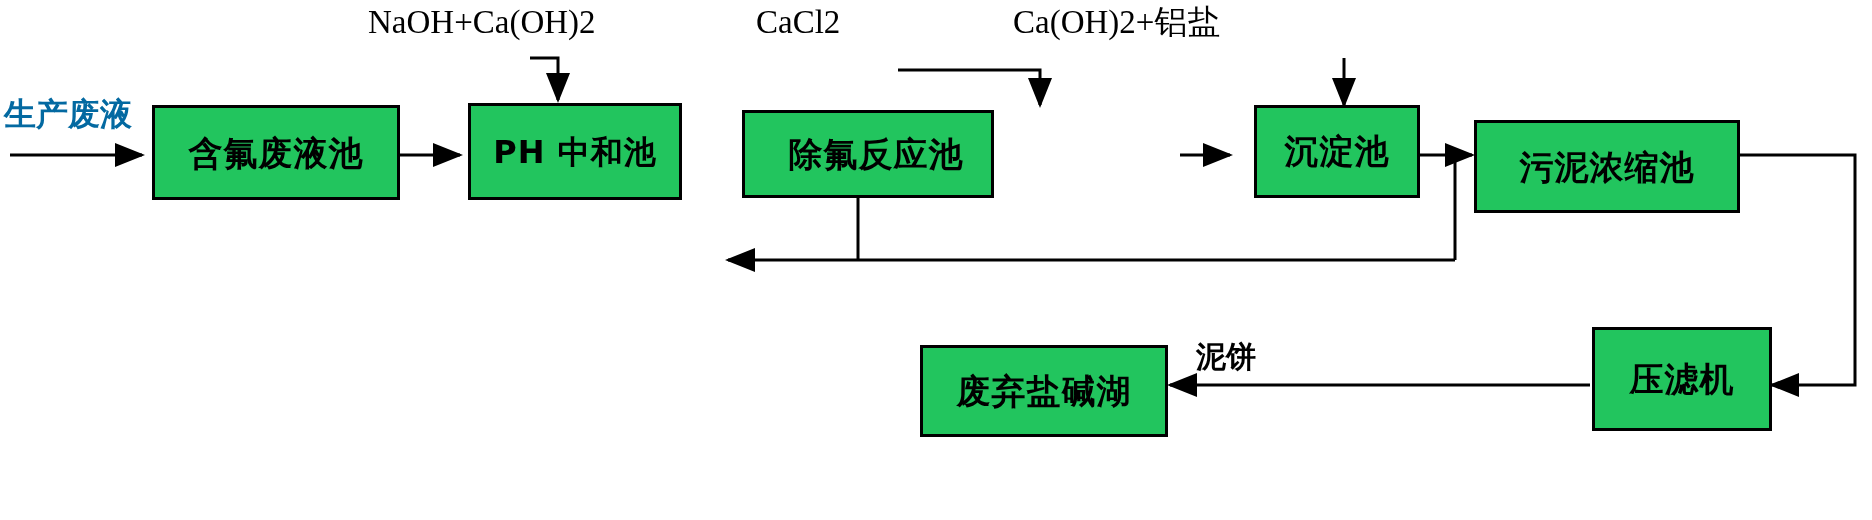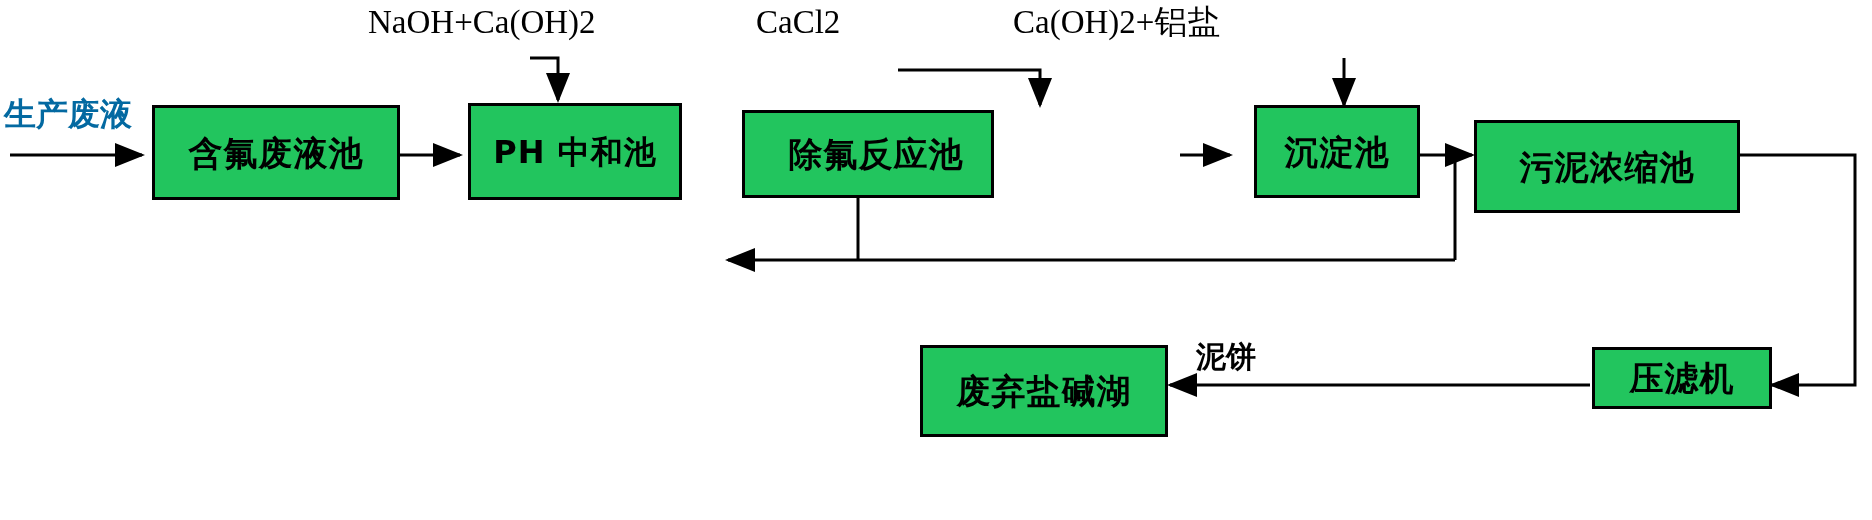--- a/index.html
+++ b/index.html
@@ -137,31 +137,31 @@
   </div>
 
   <div class="node mixed-node" style="left:468px; top:103px; width:214px; height:97px;">
     <span class="node-label">PH 中和池</span>
   </div>
 
   <div class="node cn-node" style="left:742px; top:110px; width:252px; height:88px;padding-left:16px;">
     <span class="node-label">除氟反应池</span>
   </div>
 
-  <div class="node cn-node" style="left:1254px; top:105px; width:166px; height:93px;">
+  <div class="node cn-node" style="left:1254px; top:105px; width:166px; height:93px;font-family:Liberation Serif, serif;">
     <span class="node-label">沉淀池</span>
   </div>
 
   <div class="node cn-node" style="left:1474px; top:120px; width:266px; height:93px;">
     <span class="node-label">污泥浓缩池</span>
   </div>
 
   <div class="node cn-node" style="left:920px; top:345px; width:248px; height:92px;">
     <span class="node-label">废弃盐碱湖</span>
   </div>
 
-  <div class="node cn-node" style="left:1592px; top:347px; width:180px; height:62px;">
+  <div class="node cn-node" style="left:1592px; top:327px; width:180px; height:104px;">
     <span class="node-label">压滤机</span>
   </div>
 
   <div class="edge-label" style="left:1196px; top:334px;">泥饼</div>
 
 </div>
 
 </body></html>

